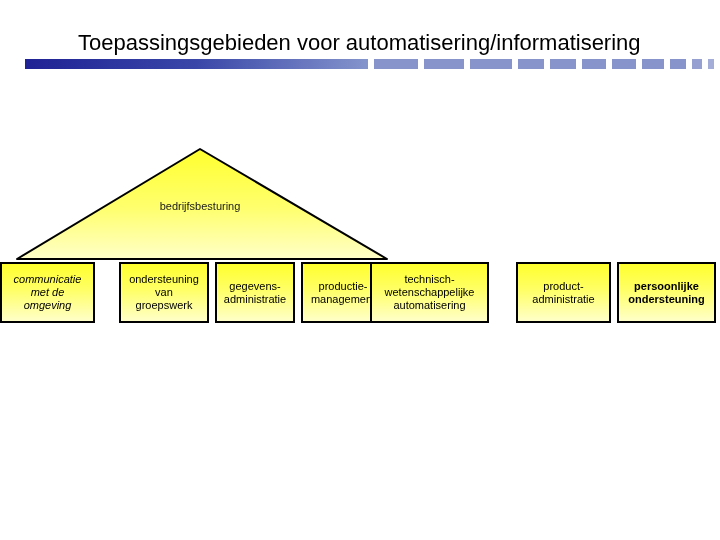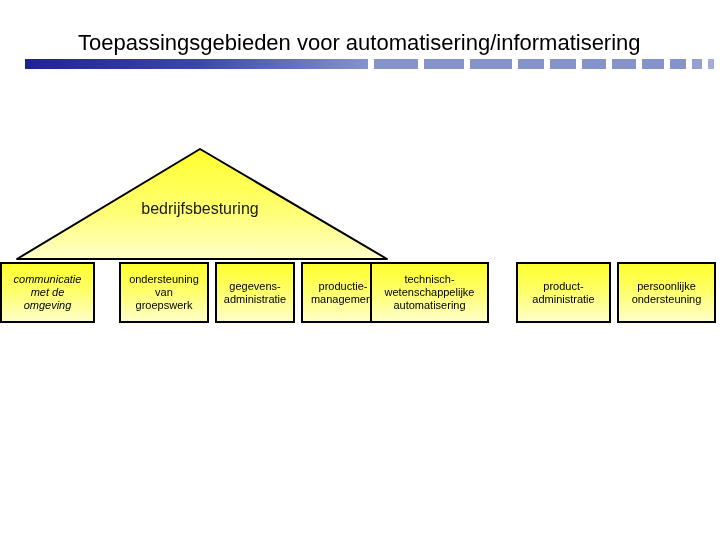--- a/index.html
+++ b/index.html
@@ -14,21 +14,21 @@
   }
   .title-bar{position:absolute;left:0;top:59px;width:720px;height:10px;}
   .bar-long{
     position:absolute;left:25px;top:0;width:343px;height:10px;
     background:linear-gradient(to right,#1F2294,#3A47A8,#8494CC);
   }
   .bar-dash{position:absolute;top:0;height:10px;background:#8793CB;}
   .pyramid-svg{position:absolute;left:15px;top:145px;}
   .pyramid-label{
     position:absolute;left:120px;top:200px;width:160px;text-align:center;
-    font-size:16px;color:#1a1a1a;
+    font-size:11px;color:#1a1a1a;
   }
   .appbox{
     position:absolute;top:262px;height:61px;box-sizing:border-box;
     border:2px solid #000000;
     background:linear-gradient(to bottom,#FFFF2E 0%,#FFFF66 45%,#FFFFC9 100%);
     display:flex;align-items:center;justify-content:center;text-align:center;
     font-size:11px;line-height:13px;color:#000000;
     white-space:pre-line;overflow:hidden;
   }
   .footer-line{position:absolute;left:25px;top:488px;width:672px;height:3px;background:#000000;}
@@ -89,21 +89,21 @@
 groepswerk</div>
     <div class="appbox" style="left:215px;width:80px;text-align:center;">gegevens-
 administratie</div>
     <div class="appbox" style="left:301px;width:84px;">productie-
 management</div>
     <div class="appbox" style="left:370px;width:119px;">technisch-
 wetenschappelijke
 automatisering</div>
     <div class="appbox" style="left:516px;width:95px;">product-
 administratie</div>
-    <div class="appbox" style="left:617px;width:99px;">persoonlijke
+    <div class="appbox" style="left:617px;width:99px;font-weight:bold;">persoonlijke
 ondersteuning</div>
   </div>
 
   <div class="footer-line"></div>
 
   <div class="logo">
     <div class="logo-symbol-box">
       <svg width="22" height="15" viewBox="0 0 22 15">
         <ellipse cx="11" cy="7.5" rx="10" ry="6" fill="#2E9AC0"></ellipse>
         <polygon points="0,4 6,1 4,6" fill="#ffffff"></polygon>

